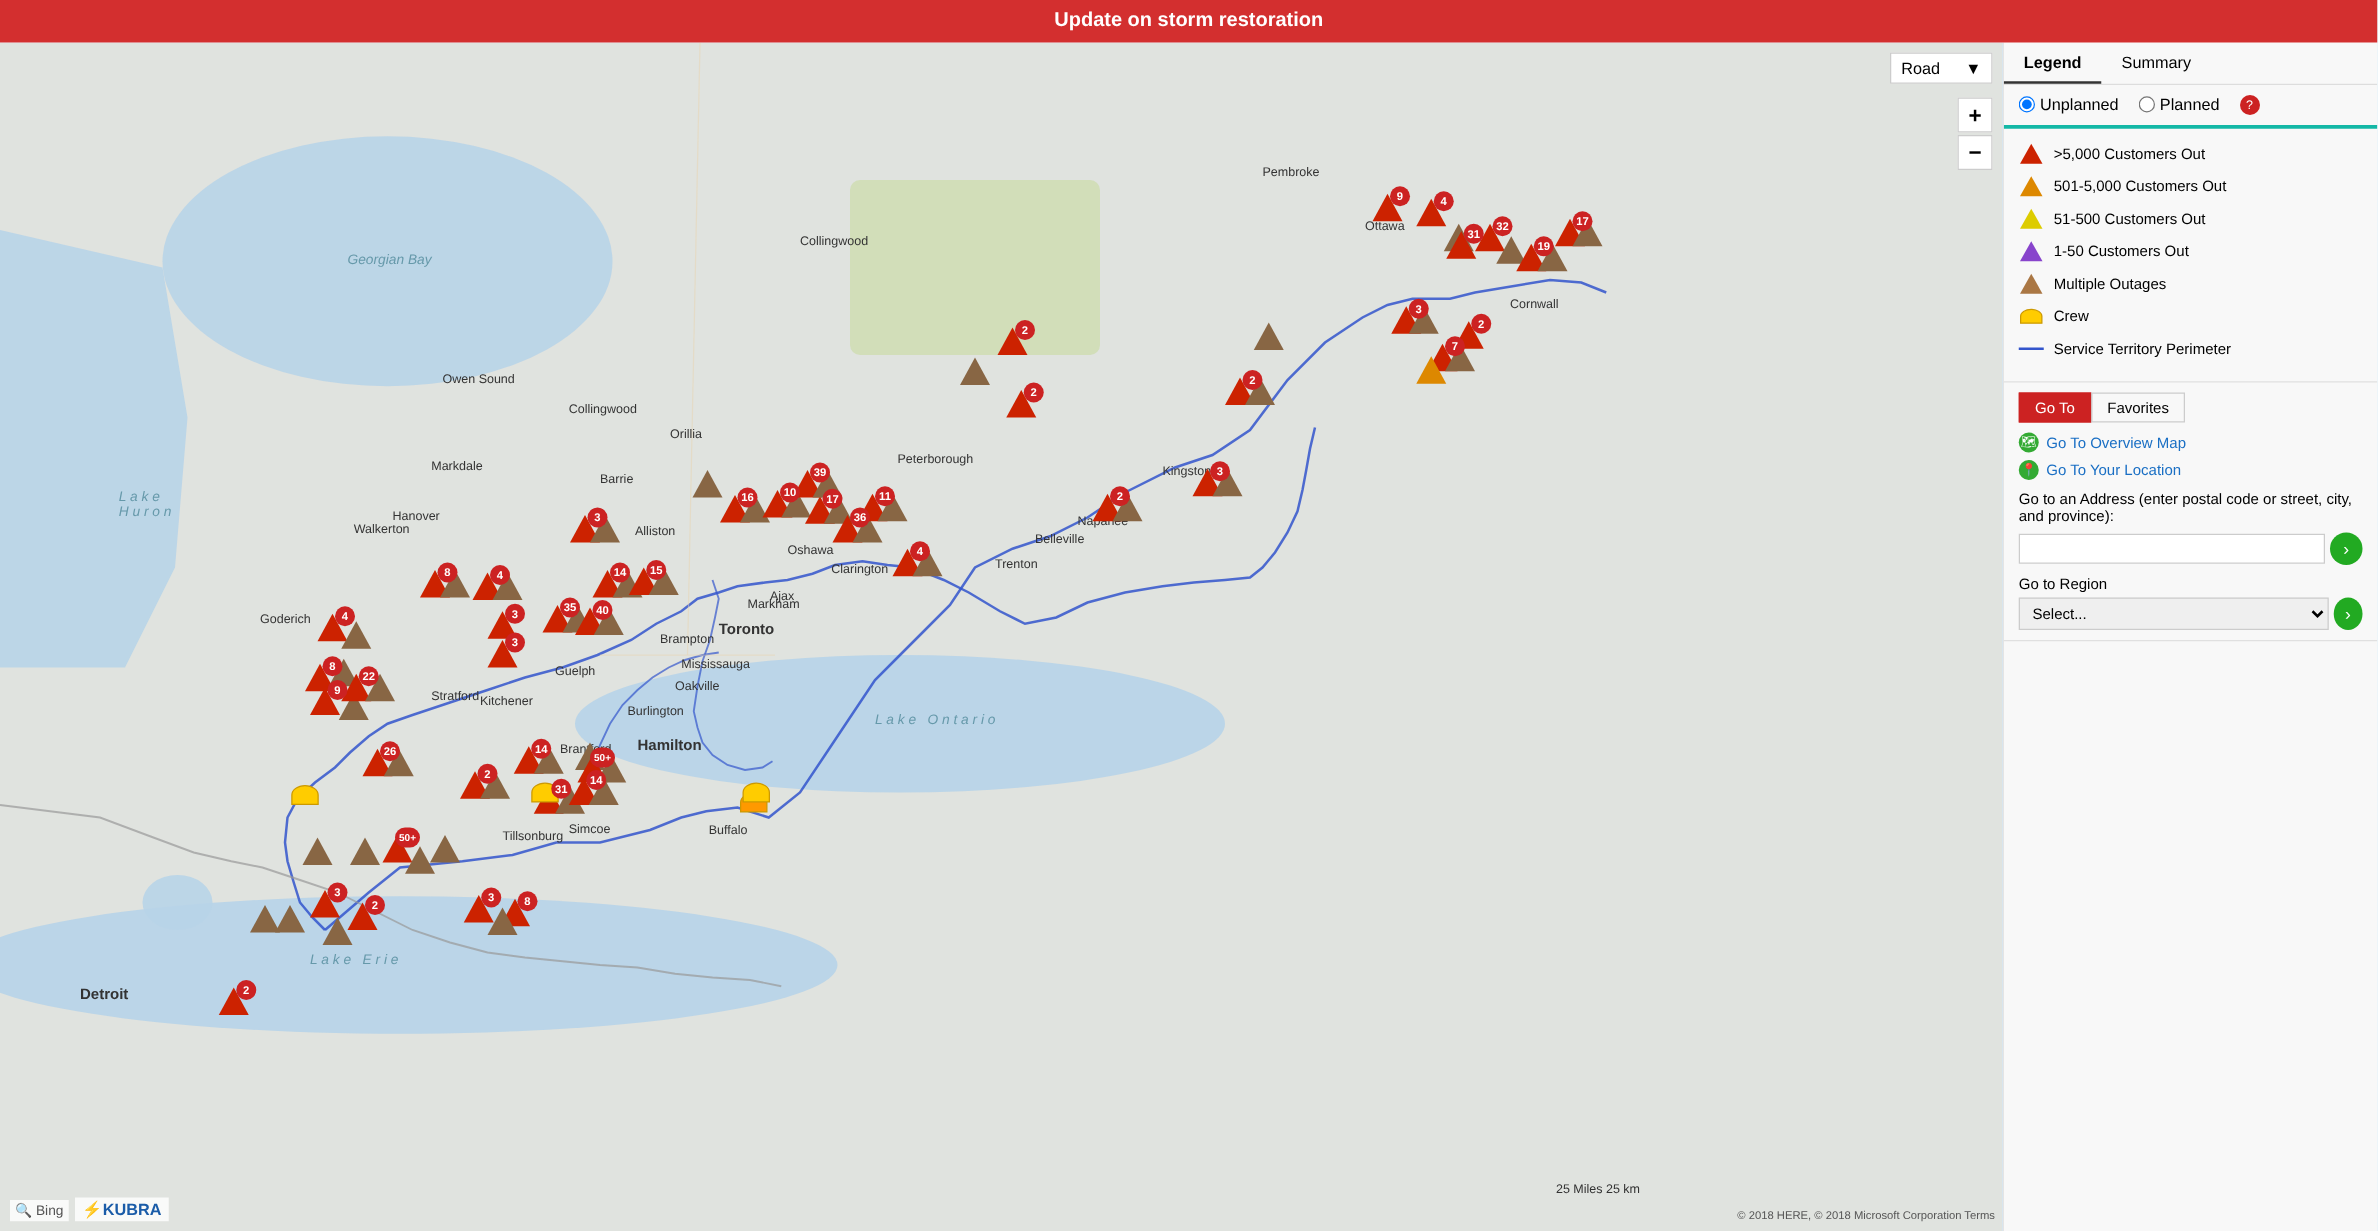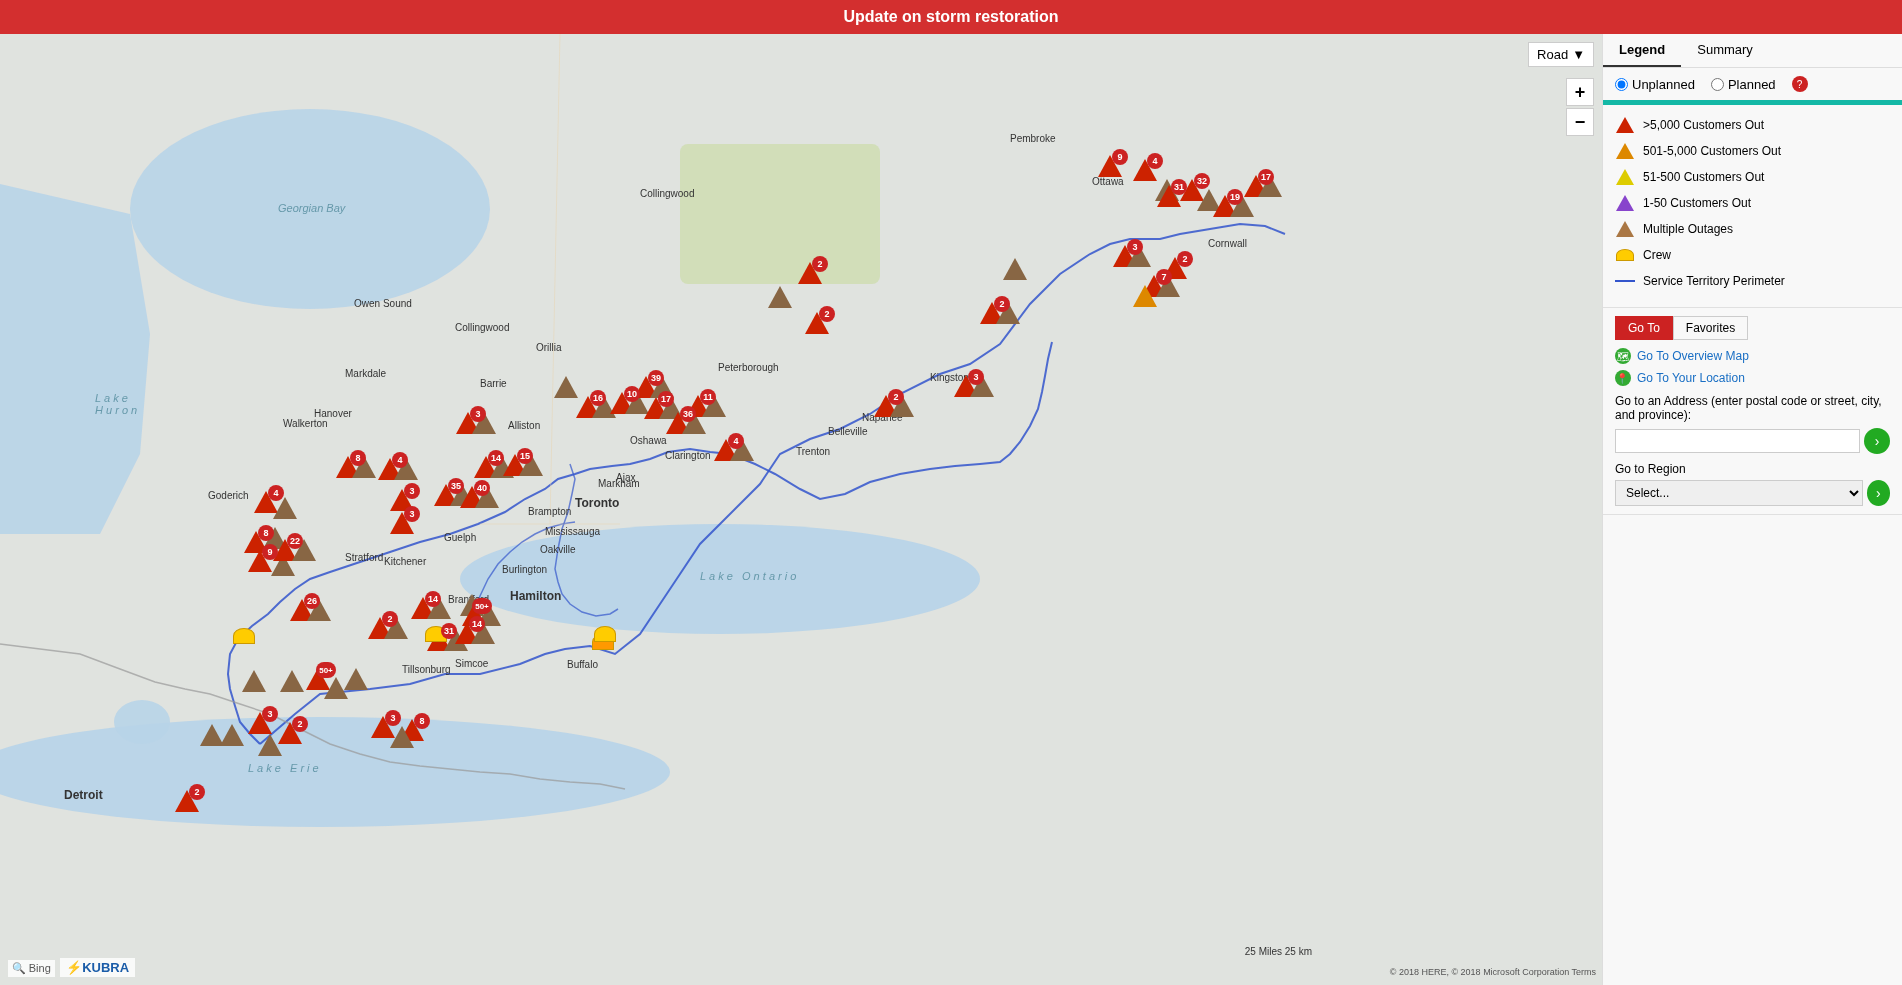--- a/index.html
+++ b/index.html
@@ -55,21 +55,21 @@
       align-items: center;
     }
 
     .road-selector {
       background: white;
       border: 1px solid #ccc;
       padding: 4px 8px;
       font-size: 13px;
       display: flex;
       align-items: center;
-      gap: 4px;
+      gap: 20px;
       cursor: pointer;
     }
 
     .zoom-btn {
       background: white;
       border: 1px solid #ccc;
       width: 28px;
       height: 28px;
       display: flex;
       align-items: center;
@@ -282,23 +282,23 @@
     .legend-line {
       width: 24px;
       height: 2px;
       background: #3355cc;
     }
 
     
     .radio-group {
       display: flex;
       gap: 16px;
-      align-items: center;
+      align-items: flex-start;
       padding: 8px 12px;
-      border-bottom: 5px solid #14b8a6;
+      border-bottom: 3px solid #14b8a6;
     }
 
     .radio-label {
       display: flex;
       align-items: center;
       gap: 4px;
       font-size: 13px;
       cursor: pointer;
     }
 

